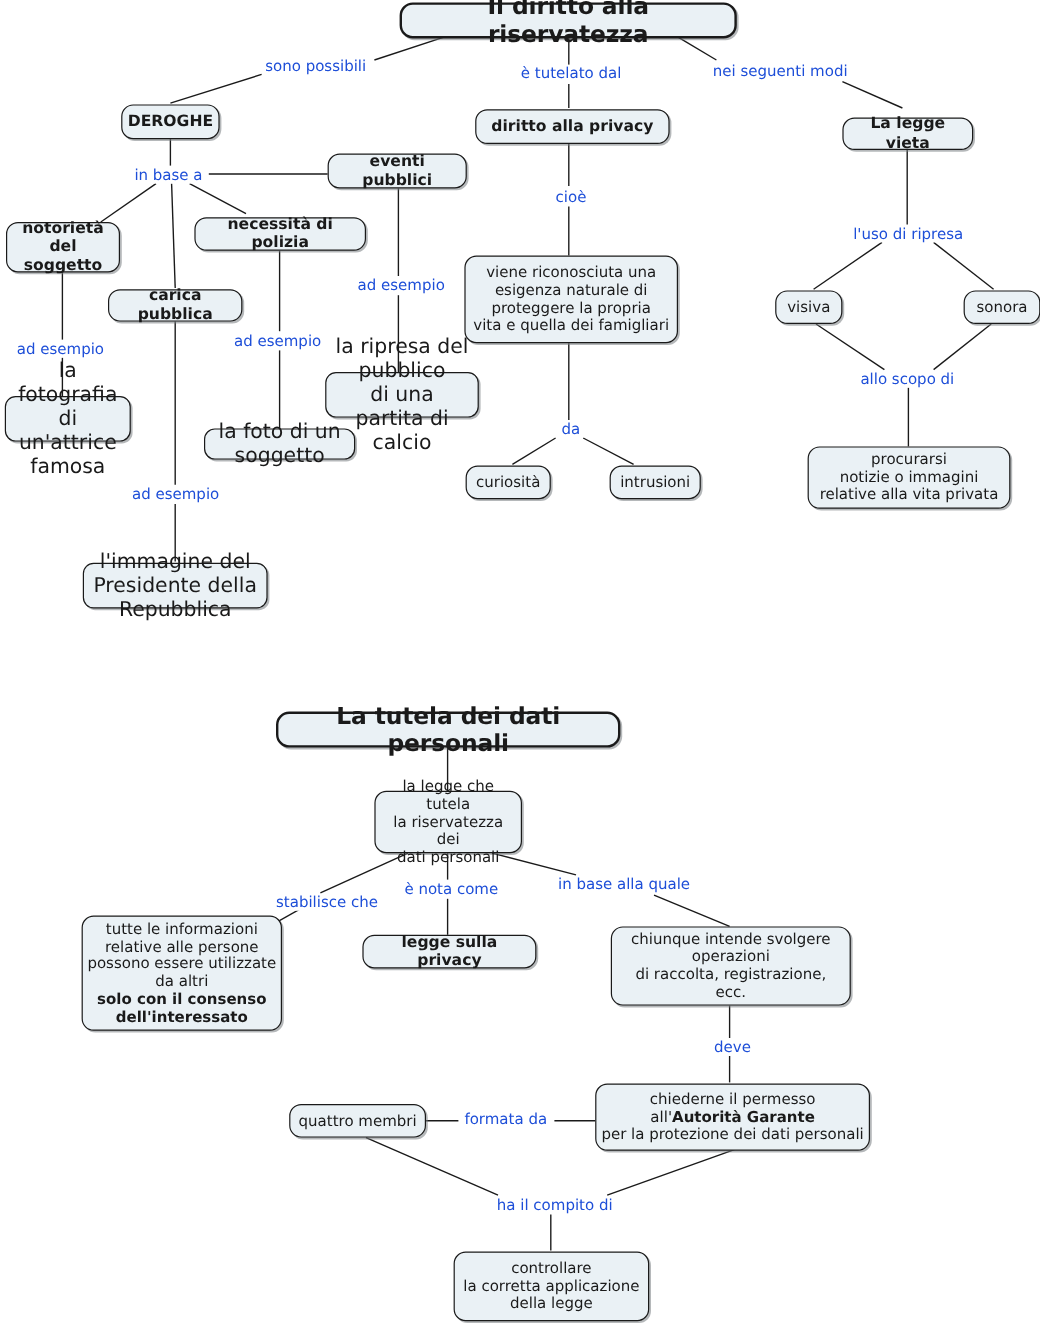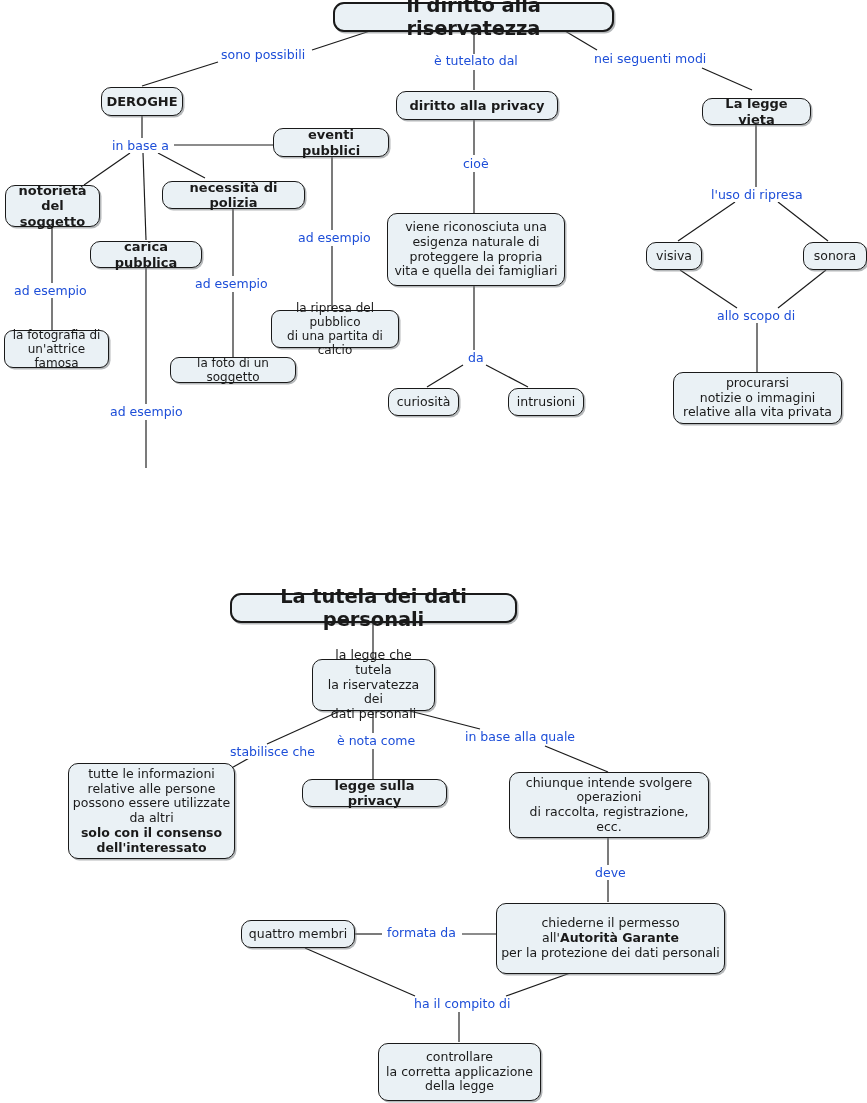--- a/index.html
+++ b/index.html
@@ -54,21 +54,21 @@
     border-radius: 11px;
     letter-spacing: -0.1px;
   }
   .bold-node {
     font-weight: bold;
     font-size: 13px;
     border-radius: 10px;
   }
   .plain-node {
     font-weight: normal;
-    font-size: 12px;
+    font-size: 17px;
     border-radius: 9px;
     text-align: center;
   }
   .plain-node-lg {
     font-weight: normal;
     font-size: 12.5px;
     border-radius: 10px;
   }
   .mixed-node { font-weight: normal; font-size: 12.5px; border-radius: 10px; }
   .mixed-node b { font-weight: bold; }
@@ -217,20 +217,24 @@
 
   <div class="node plain-node" style="left:170px; top:357px; width:126px; height:26px;">
     <span>la foto di un soggetto</span>
   </div>
 
   <div class="node plain-node" style="left:271px; top:310px; width:128px; height:38px; white-space:pre-line;">
     <span>la ripresa del pubblico
 di una partita di calcio</span>
   </div>
 
+  <div class="node plain-node" style="left:69px; top:469px; width:154px; height:38px; white-space:pre-line;">
+    <span>l'immagine del
+Presidente della Repubblica</span>
+  </div>
 
   <div class="linklabel" style="left:461px; top:157px;"><span>cioè</span></div>
 
   <div class="node plain-node-lg" style="left:387px; top:213px; width:178px; height:73px; white-space:pre-line;">
     <span>viene riconosciuta una
 esigenza naturale di
 proteggere la propria
 vita e quella dei famigliari</span>
   </div>
 
@@ -290,21 +294,21 @@
   </div>
 
   <div class="node plain-node-lg" style="left:509px; top:772px; width:200px; height:66px; white-space:pre-line;">
     <span>chiunque intende svolgere
 operazioni
 di raccolta, registrazione, ecc.</span>
   </div>
 
   <div class="linklabel" style="left:593px; top:866px;"><span>deve</span></div>
 
-  <div class="node mixed-node" style="left:496px; top:903px; width:229px; height:71px; flex-direction:column;">
+  <div class="node mixed-node" style="left:496px; top:903px; width:229px; height:56px; flex-direction:column;">
     <span>chiederne il permesso</span>
     <span><span>all'</span><b>Autorità Garante</b></span>
     <span>per la protezione dei dati personali</span>
   </div>
 
   <div class="node plain-node-lg" style="left:241px; top:920px; width:114px; height:28px;">
     <span>quattro membri</span>
   </div>
 
   <div class="linklabel" style="left:385px; top:926px;"><span>formata da</span></div>

